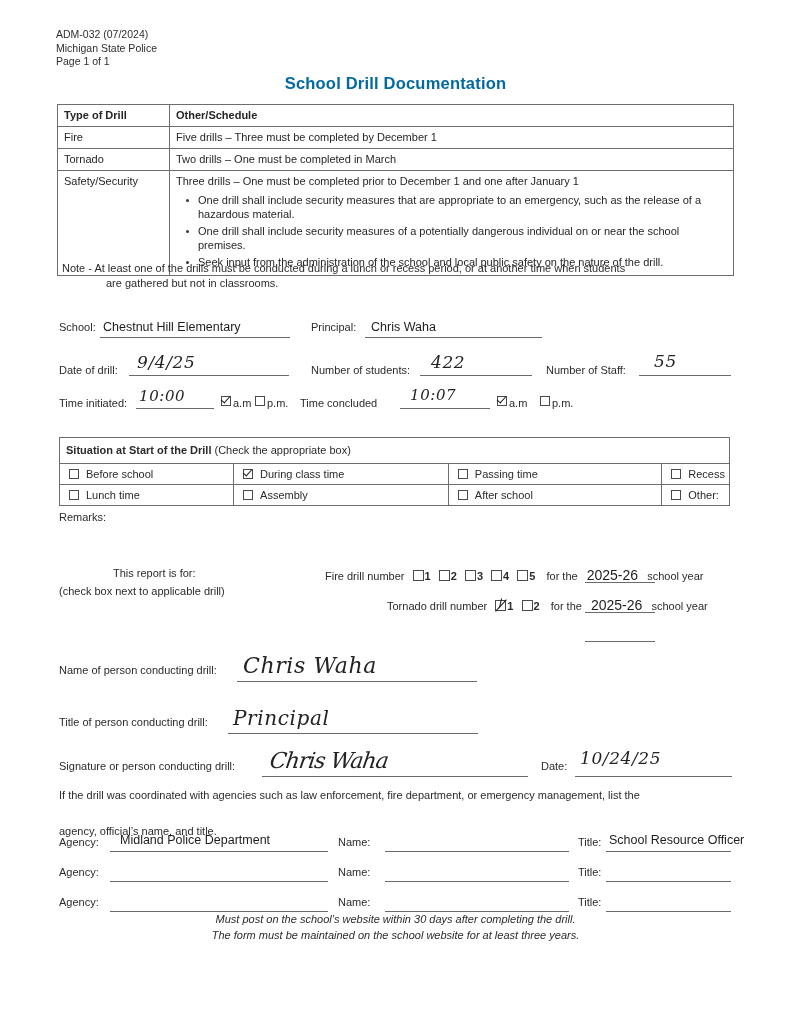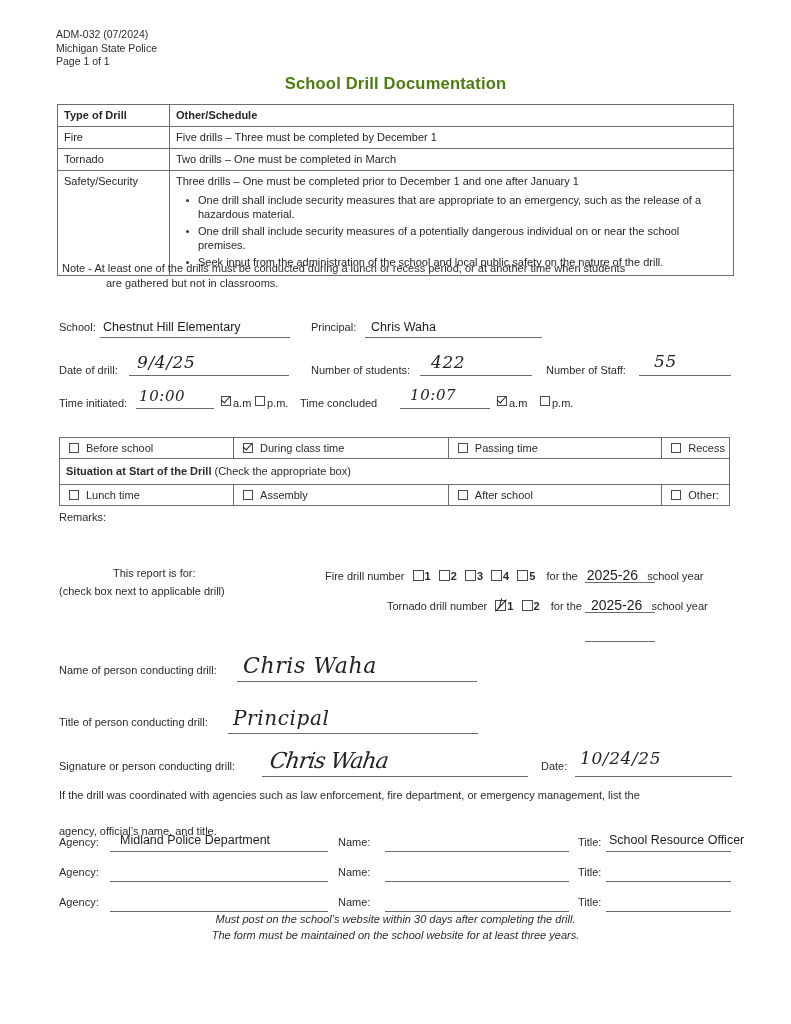--- a/index.html
+++ b/index.html
@@ -30,21 +30,21 @@
     color: #2e2e2e;
   }
   .doc-title {
     position: absolute;
     left: 0; right: 0;
     top: 74px;
     text-align: center;
     font-size: 16.5px;
     font-weight: bold;
     letter-spacing: 0.2px;
-    color: #4d7c0f;
+    color: #0369a1;
   }
 
   
   .sched {
     position: absolute;
     left: 57px;
     top: 104px;
     width: 677px;
     border-collapse: collapse;
     font-size: 11px;
@@ -304,40 +304,40 @@
   <div class="rule" style="left:400px; top:408px; width:90px;"></div>
   <div class="hand sm" style="left:410px; top:386px;">10:07</div>
   <div class="cb checked" style="left:497px; top:396px;"></div>
   <div class="lbl" style="left:509px; top:397px;">a.m</div>
   <div class="cb" style="left:540px; top:396px;"></div>
   <div class="lbl" style="left:552px; top:397px;">p.m.</div>
 
   <table class="sit">
     <tbody>
         <tr>
+      <td class="head" colspan="4">
+        <span class="bold">Situation at Start of the Drill</span><span> (Check the appropriate box)</span>
+      </td>
+    </tr>
+    <tr>
       <td class="w1">
         <span class="cb"></span>
         <span>Before school</span>
       </td>
       <td class="w2">
         <span class="cb checked"></span>
         <span>During class time</span>
       </td>
       <td class="w3">
         <span class="cb"></span>
         <span>Passing time</span>
       </td>
       <td>
         <span class="cb"></span>
         <span>Recess</span>
-      </td>
-    </tr>
-    <tr>
-      <td class="head" colspan="4">
-        <span class="bold">Situation at Start of the Drill</span><span> (Check the appropriate box)</span>
       </td>
     </tr>
     <tr>
       <td class="w1">
         <span class="cb"></span>
         <span>Lunch time</span>
       </td>
       <td class="w2">
         <span class="cb"></span>
         <span>Assembly</span>

